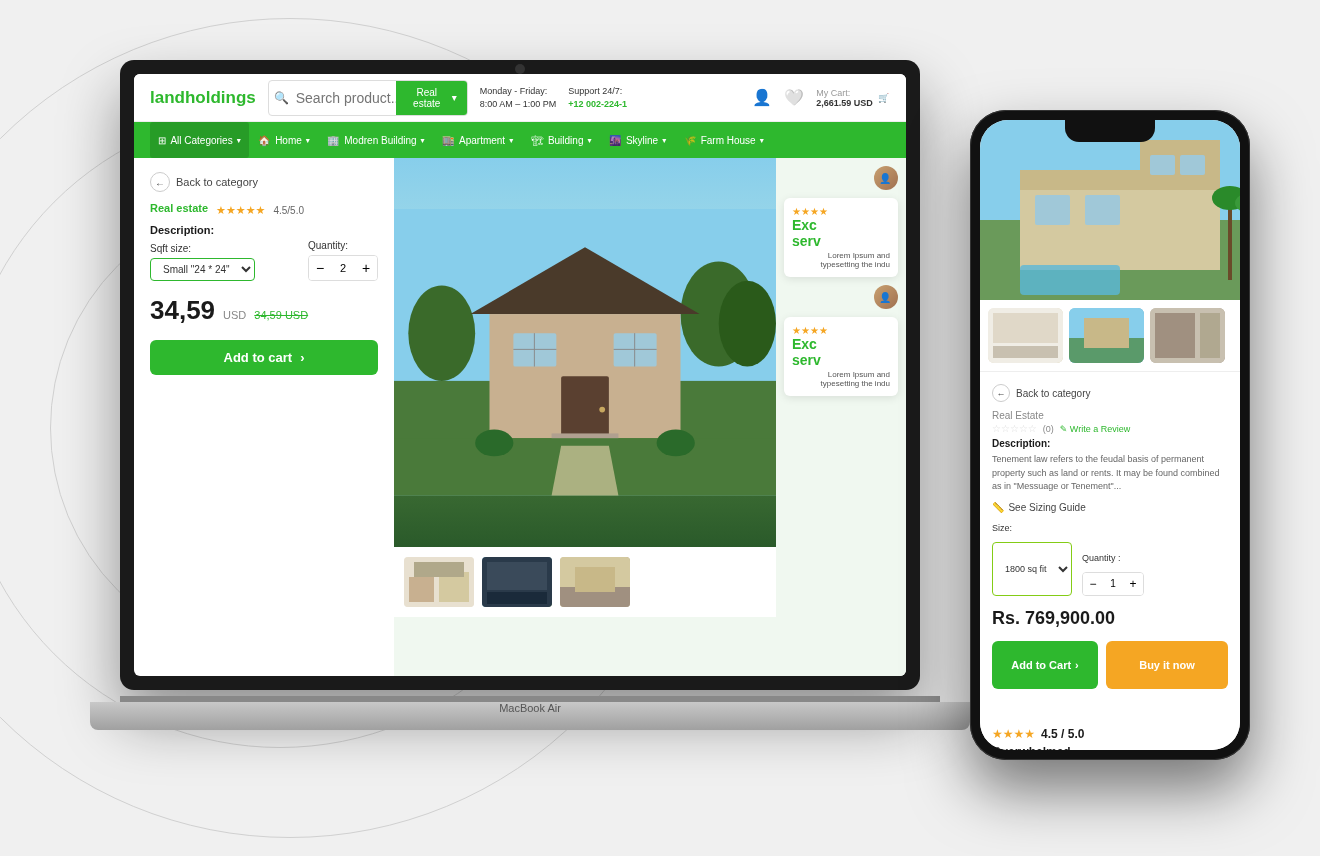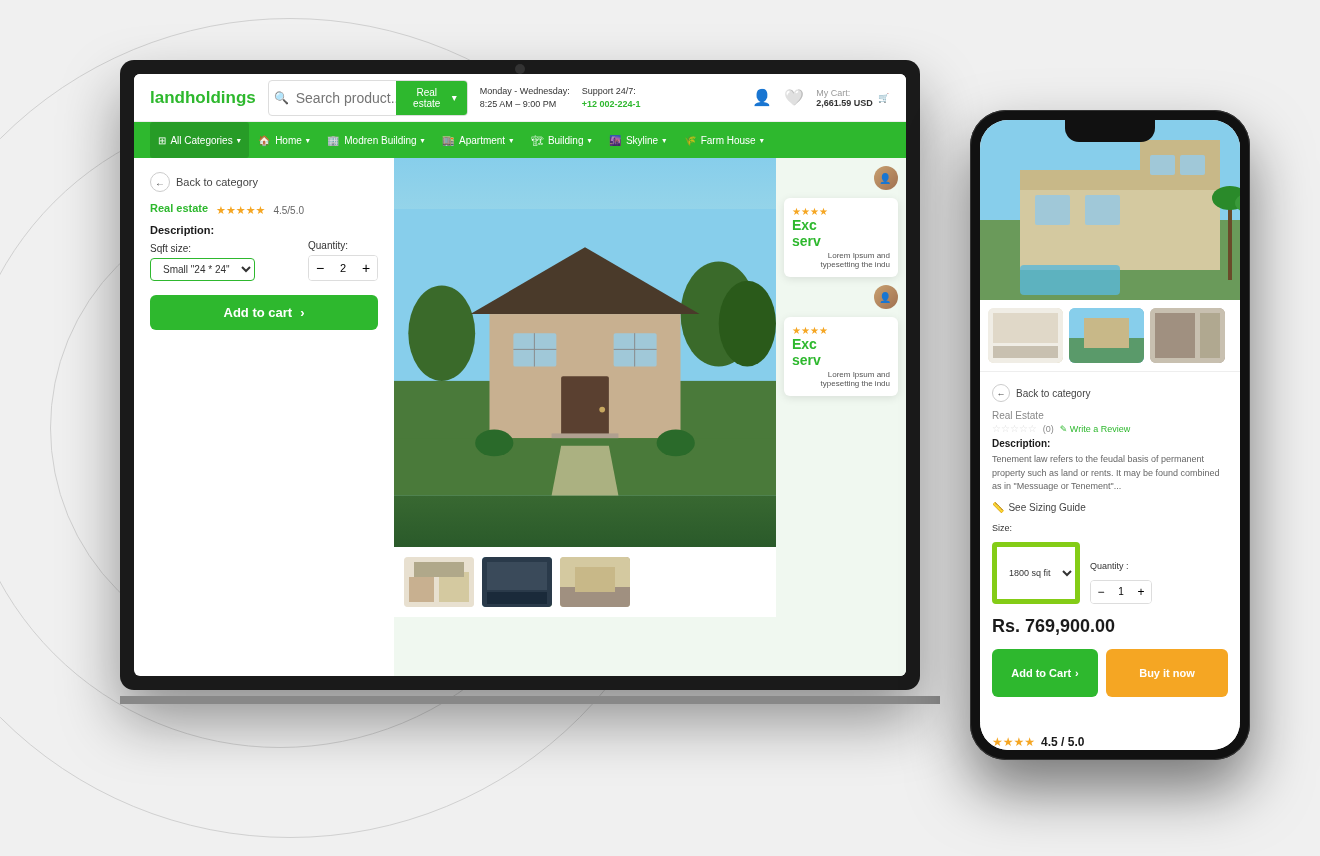--- a/index.html
+++ b/index.html
@@ -574,21 +574,21 @@
     }
 
     .phone-option label {
       display: block;
       font-size: 9px;
       color: #333;
       margin-bottom: 9px;
     }
 
     .phone-select {
-      border: 5px solid #84cc16;
+      border: 1px solid #84cc16;
       border-radius: 4px;
       padding: 20px 8px;
       font-size: 9px;
       color: #333;
       background: white;
       cursor: pointer;
     }
 
     .phone-qty {
       display: flex;
@@ -739,22 +739,22 @@
         <div class="search-bar">
           <div class="search-icon-wrap">🔍</div>
           <input class="search-input" placeholder="Search product..." style="">
           <button class="search-btn">
             <span>Real estate</span>
             <span>▾</span>
           </button>
         </div>
 
         <div class="hours-info">
-          <span>Monday - Wednesday:</span>
-          <span>8:25 AM – 9:00 PM</span>
+          <span>Monday - Friday:</span>
+          <span>8:00 AM – 1:00 PM</span>
         </div>
 
         <div class="support-info">
           <span>Support 24/7:</span>
           <span class="phone">+12 002-224-1</span>
         </div>
 
         <div class="header-icons">
           <span class="header-icon">👤</span>
           <span class="header-icon">🤍</span>
@@ -833,20 +833,25 @@
             <div class="option-group">
               <label>Quantity:</label>
               <div class="qty-control">
                 <button class="qty-btn">−</button>
                 <span class="qty-val">2</span>
                 <button class="qty-btn">+</button>
               </div>
             </div>
           </div>
 
+          <div class="price-row">
+            <span class="price-main">34,59</span>
+            <span class="price-unit">USD</span>
+            <span class="price-old">34,59 USD</span>
+          </div>
 
           <button class="add-cart-btn">
             <span>Add to cart</span>
             <span>›</span>
           </button>
         </div>
 
         <div class="product-center">
           <div class="main-product-img">
             <div class="house-illustration">
@@ -934,20 +939,23 @@
               <div class="promo-text">Lorem Ipsum and typesetting the indu</div>
             </div>
           </div>
         </div>
       </div>
 
     </div>
   </div>
 
   <div class="macbook-hinge"></div>
+  <div class="macbook-base">
+    <div class="macbook-label">MacBook Air</div>
+  </div>
 </div>
 
 <div class="phone-wrapper">
   <div class="phone-body">
     <div class="phone-screen">
       <div class="phone-notch"></div>
 
       <div class="phone-content">
 
         <div class="phone-hero">

